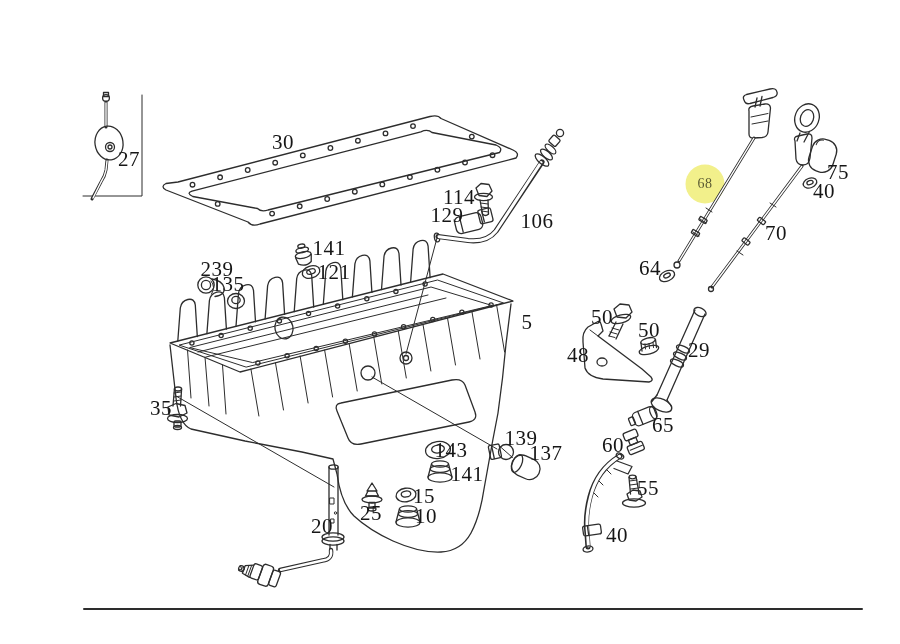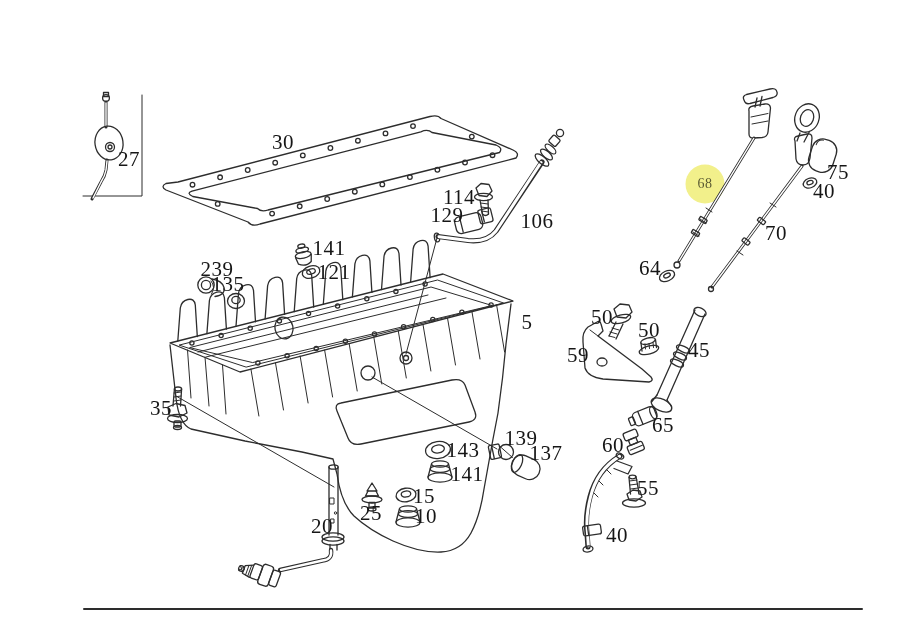--- a/index.html
+++ b/index.html
@@ -358,34 +358,34 @@
 <span class="lbl" style="left:283px;top:142px">30</span>
 <span class="lbl" style="left:459px;top:197px">114</span>
 <span class="lbl" style="left:447px;top:215px">129</span>
 <span class="lbl" style="left:537px;top:221px">106</span>
 <span class="lbl" style="left:329px;top:248px">141</span>
 <span class="lbl" style="left:334px;top:272px">121</span>
 <span class="lbl" style="left:217px;top:269px">239</span>
 <span class="lbl" style="left:228px;top:284px">135</span>
 <span class="lbl" style="left:527px;top:322px">5</span>
 <span class="lbl" style="left:161px;top:408px">35</span>
-<span class="lbl" style="left:463px;top:450px">143</span>
+<span class="lbl" style="left:451px;top:450px">143</span>
 <span class="lbl" style="left:521px;top:438px">139</span>
 <span class="lbl" style="left:546px;top:453px">137</span>
 <span class="lbl" style="left:467px;top:474px">141</span>
 <span class="lbl" style="left:424px;top:496px">15</span>
 <span class="lbl" style="left:426px;top:516px">10</span>
 <span class="lbl" style="left:371px;top:513px">25</span>
 <span class="lbl" style="left:322px;top:526px">20</span>
 <span class="lbl hl" style="left:705px;top:184px">68</span>
 <span class="lbl" style="left:776px;top:233px">70</span>
 <span class="lbl" style="left:838px;top:172px">75</span>
 <span class="lbl" style="left:824px;top:191px">40</span>
 <span class="lbl" style="left:650px;top:268px">64</span>
 <span class="lbl" style="left:602px;top:317px">50</span>
 <span class="lbl" style="left:649px;top:330px">50</span>
-<span class="lbl" style="left:578px;top:355px">59</span>
-<span class="lbl" style="left:699px;top:350px">45</span>
+<span class="lbl" style="left:578px;top:355px">48</span>
+<span class="lbl" style="left:699px;top:350px">29</span>
 <span class="lbl" style="left:663px;top:425px">65</span>
 <span class="lbl" style="left:613px;top:445px">60</span>
 <span class="lbl" style="left:648px;top:488px">55</span>
 <span class="lbl" style="left:617px;top:535px">40</span>
 </div>
 
 </body></html>

